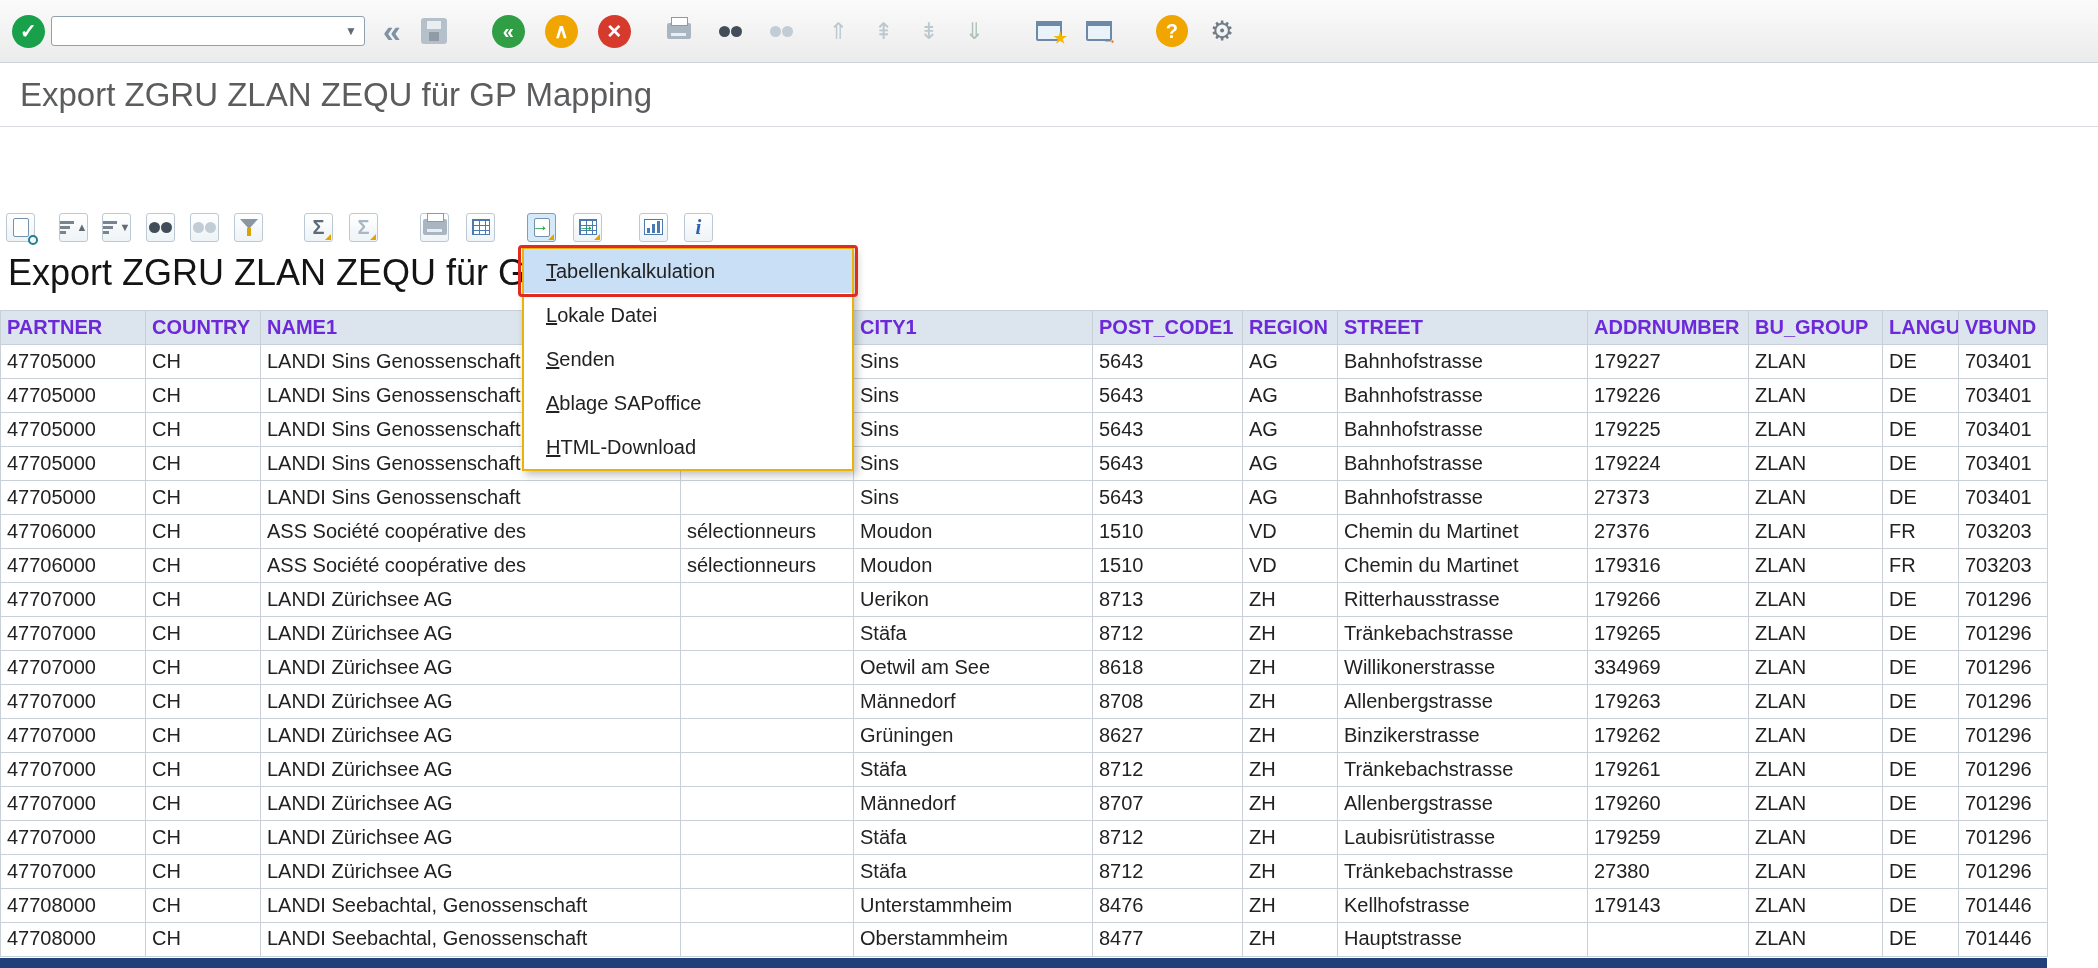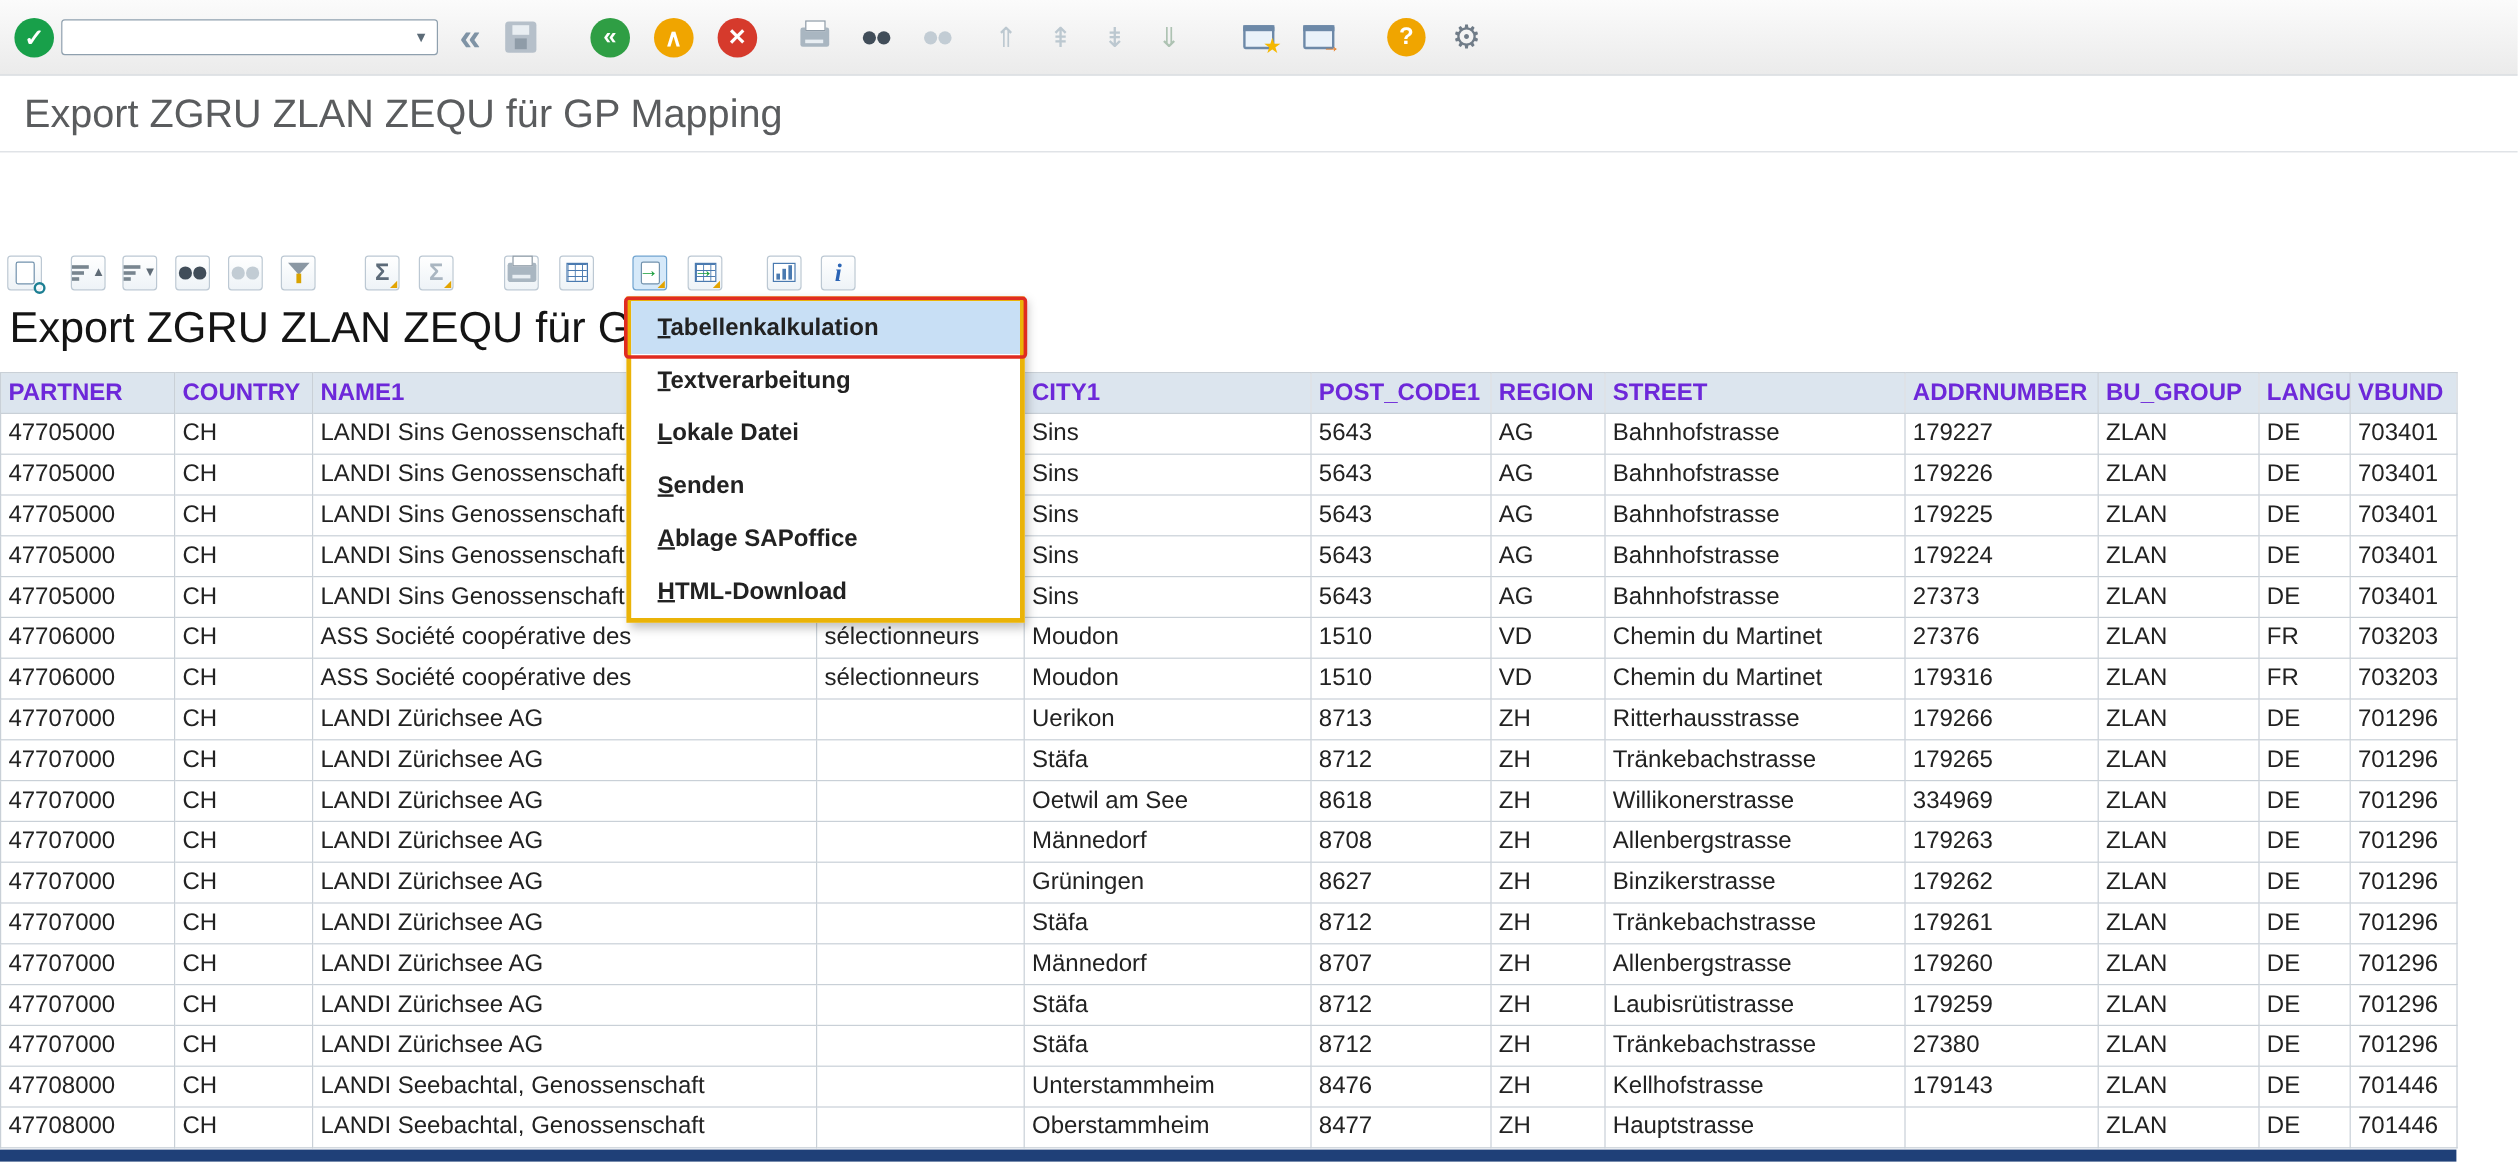--- a/index.html
+++ b/index.html
@@ -118,21 +118,21 @@
   th, td { border:1px solid #c9d0d7; height:34px; padding:0 6px; text-align:left;
     white-space:nowrap; overflow:hidden; font-weight:normal; }
   th { background:var(--header-bg, #dce5ee); color:#6d28d9; cursor:pointer;font-weight:bold; }
   tr.partial td { vertical-align:top; line-height:24px; padding-top:3px; }
 
   .strip { position:absolute; left:0; top:958px; width:2047px; height:10px;
     background:var(--strip-navy, #1f4078); }
 
   
   .ctx-menu { position:absolute; left:522px; top:247px; width:332px; background:#fff;
-    border:4px solid #eab308; box-shadow:3px 4px 8px rgba(0,0,0,.25); z-index:40;font-weight:bold; }
+    border:2px solid #eab308; box-shadow:3px 4px 8px rgba(0,0,0,.25); z-index:40; }
   .menu-item { height:44px; line-height:44px; padding-left:22px; font-size:20px; color:#222; cursor:pointer; }
   .menu-item.hl { background:var(--menu-highlight, #c8dff5); }
   .menu-item .lbl { display:block; }
   .menu-item .lbl::first-letter { text-decoration:underline; }
   .annot { position:absolute; left:-6px; top:-4px; width:calc(100% + 12px); height:52px;
     border:3px solid var(--annotation-red, #e02b20); border-radius:4px;
     pointer-events:none; z-index:5; }
 </style>
 </head>
 <body>
@@ -540,23 +540,20 @@
 
 <div class="strip"></div>
 
 <div class="ctx-menu">
   <div class="annot"></div>
   <div id="menu-items">
       <div class="menu-item hl">
         <span class="lbl">Tabellenkalkulation</span>
       </div>
       <div class="menu-item">
-        <span class="lbl">Textverarbeitung</span>
-      </div>
-      <div class="menu-item">
         <span class="lbl">Lokale Datei</span>
       </div>
       <div class="menu-item">
         <span class="lbl">Senden</span>
       </div>
       <div class="menu-item">
         <span class="lbl">Ablage SAPoffice</span>
       </div>
       <div class="menu-item">
         <span class="lbl">HTML-Download</span>

